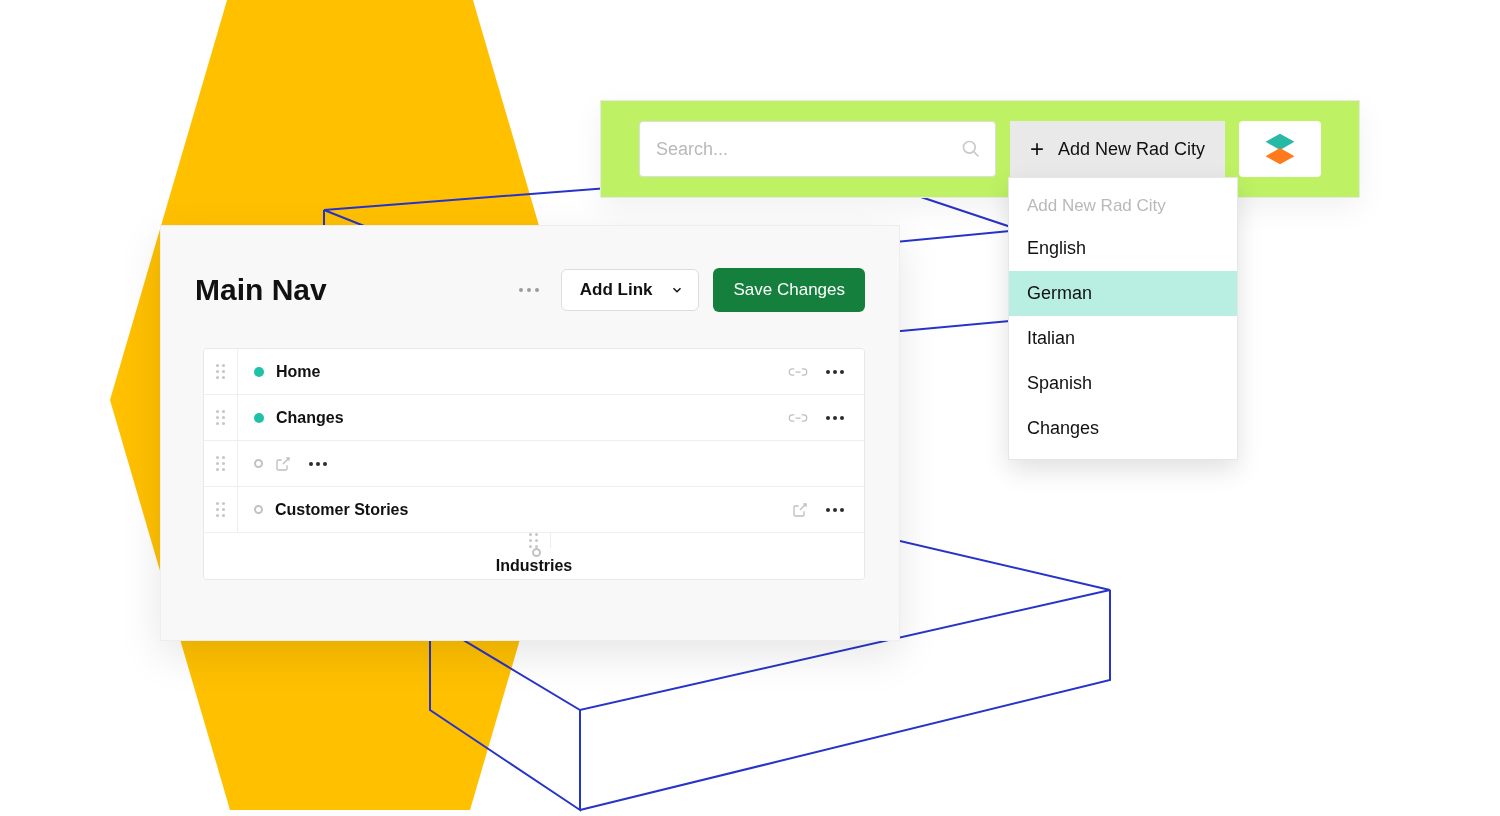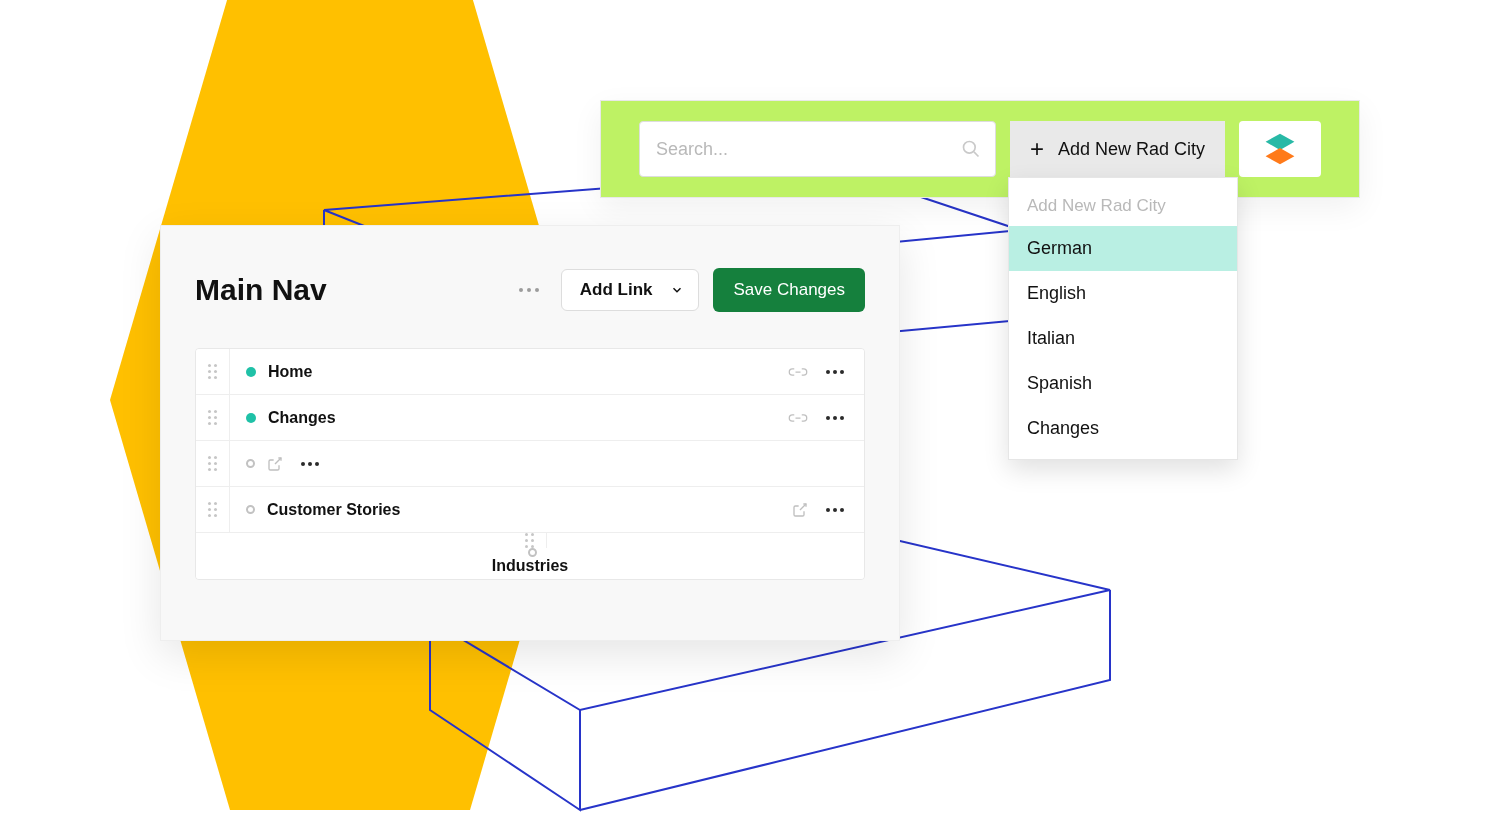--- a/index.html
+++ b/index.html
@@ -160,21 +160,21 @@
     color: #fff;
     border: none;
     border-radius: 6px;
     padding: 12px 20px;
     font-size: 17px;
     font-weight: 500;
     cursor: pointer;
   }
 
   
-  .nav-list { border: 1px solid #e8e8e8; border-radius: 4px; overflow: hidden; }
+  .nav-list { border: 1px solid #e8e8e8; border-radius: 4px; overflow: hidden; margin-left: 8px; }
   .nav-row {
     display: flex;
     align-items: center;
     background: #fff;
     border-bottom: 1px solid #eee;
     height: 46px;
   }
   .nav-row:last-child { border-bottom: none; flex-direction: column; }
   .drag {
     width: 34px;
@@ -243,22 +243,22 @@
         </svg>
       </span>
     </div>
     <div class="add-new">
       <span class="plus">+</span>
       <span class="add-new-label">Add New Rad City</span>
 
       <div class="dropdown">
         <div class="dropdown-title">Add New Rad City</div>
         <div id="dropdown-items">
+            <div class="dropdown-item">English</div>
             <div class="dropdown-item selected">German</div>
-            <div class="dropdown-item">English</div>
             <div class="dropdown-item">Italian</div>
             <div class="dropdown-item">Spanish</div>
             <div class="dropdown-item">Changes</div>
           </div>
       </div>
     </div>
     <div class="logo-box">
       <svg width="36" height="36" viewBox="0 0 40 40">
         <polygon points="20,3 36,12 20,21 4,12" fill="#28b9a6"></polygon>
         <polygon points="20,19 36,28 20,37 4,28" fill="#ff7a1a"></polygon>

